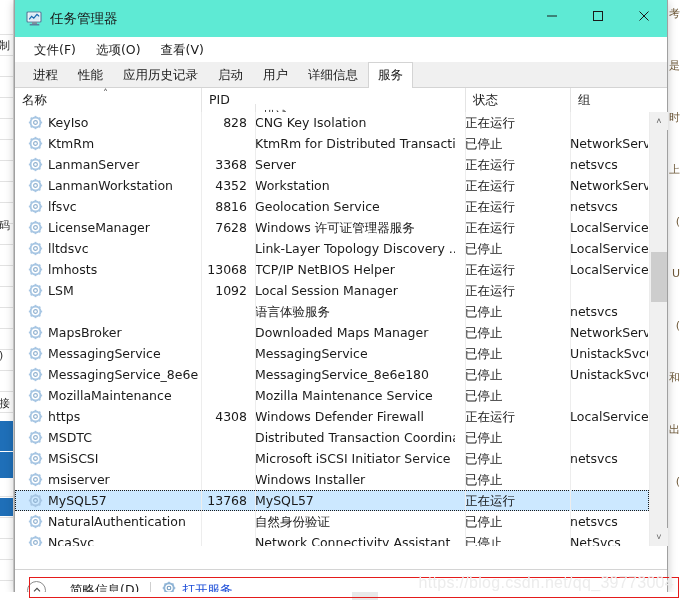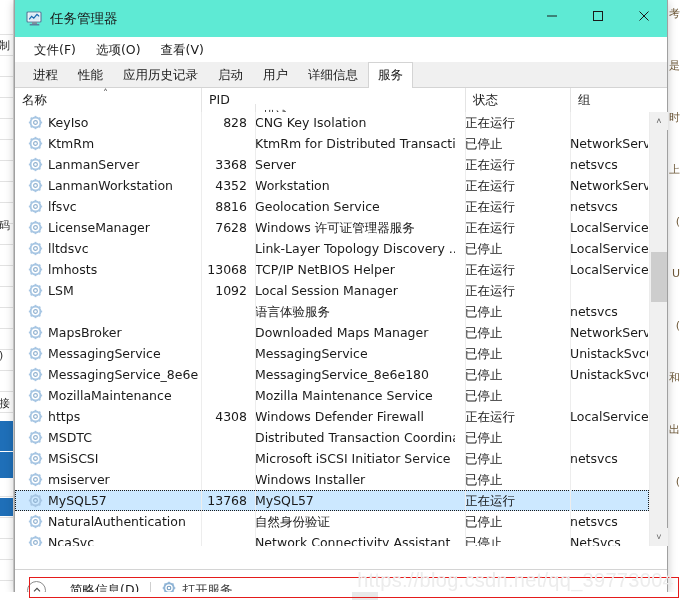--- a/index.html
+++ b/index.html
@@ -325,28 +325,28 @@
   }
   #sb-divider {
     width: 1px; height: 17px;
     background: #cfcfcf;
     margin: 0 11px;
   }
   #open-services {
     display: flex; align-items: center; gap: 6px;
     cursor: default;
   }
-  #open-services .sb-label { color: #404040; }
+  #open-services .sb-label { color: #1d4ed8; }
 
   
   #watermark {
     position: absolute;
     right: 6px;
     bottom: 8px;
-    font-size: 20px;
+    font-size: 16px;
     color: #ececec;
     letter-spacing: 0.3px;
     white-space: nowrap;
     z-index: 60;
     font-family: "Liberation Sans", sans-serif;
     pointer-events: none;
   }
 
   
   #bottom-strip {

